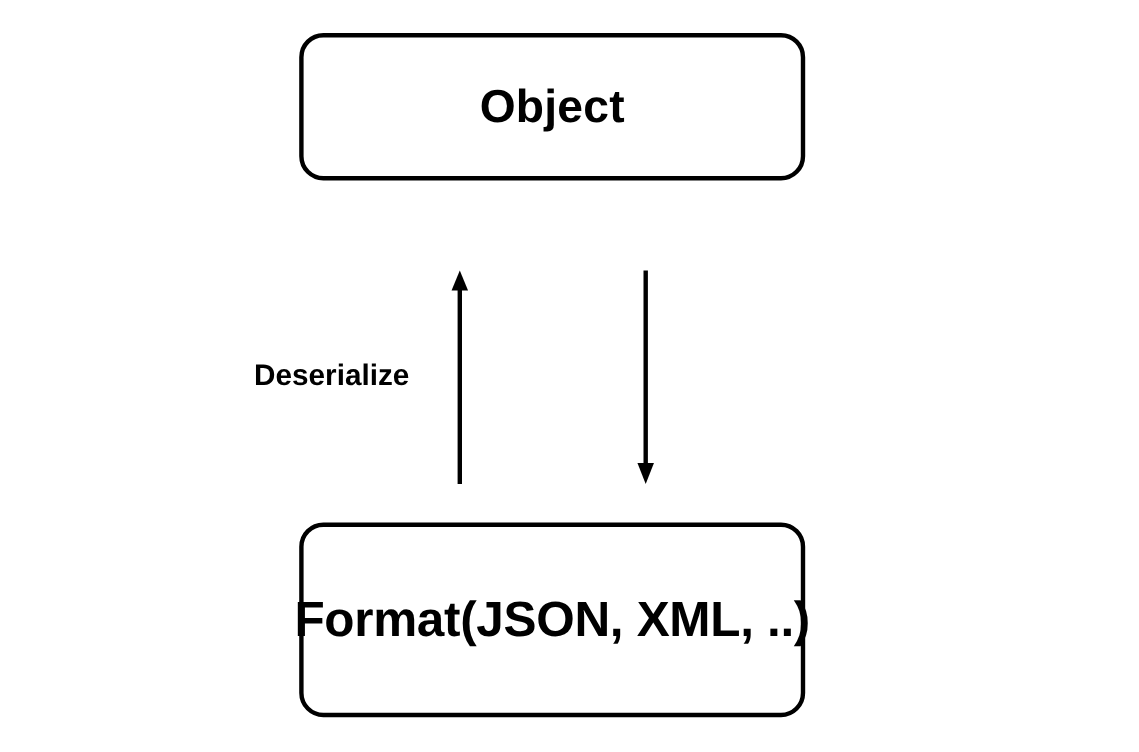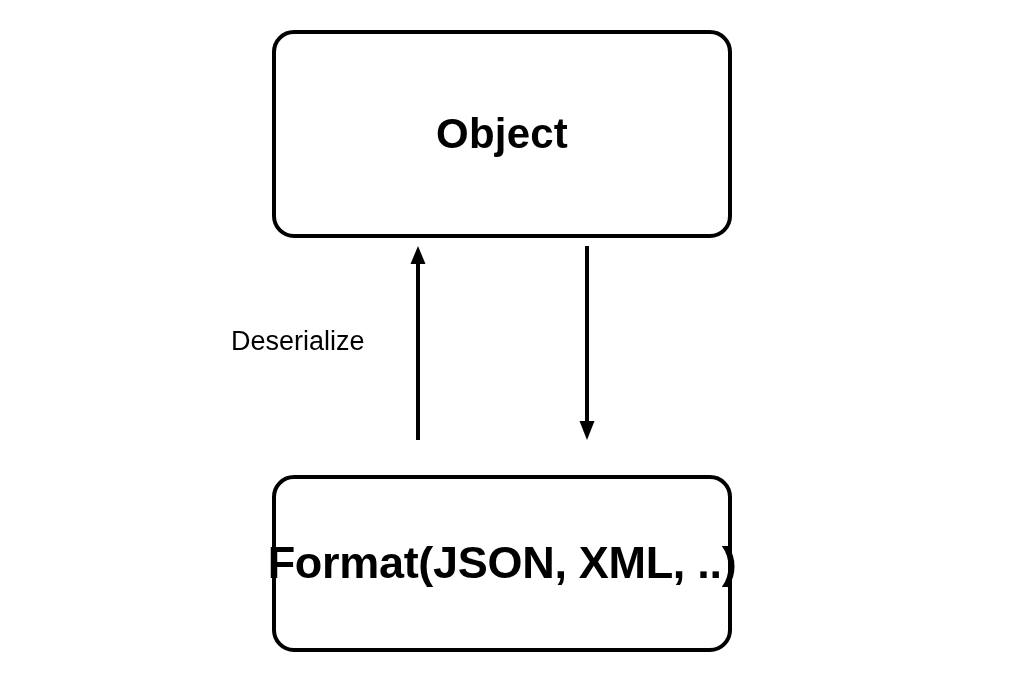--- a/index.html
+++ b/index.html
@@ -26,21 +26,21 @@
     border-radius: 22px;
     background: #ffffff;
     display: flex;
     align-items: center;
     justify-content: center;
   }
   #node-object {
     left: 272px;
     top: 30px;
     width: 460px;
-    height: 208px;
+    height: 134px;
   }
   #node-format {
     left: 272px;
     top: 475px;
     width: 460px;
     height: 177px;
   }
   .node-label {
     color: #000000;
     font-weight: bold;
@@ -66,21 +66,21 @@
     position: absolute;
     left: 0;
     top: 0;
     width: 1035px;
     height: 684px;
     overflow: visible;
   }
   .edge-label {
     position: absolute;
     color: #000000;
-    font-weight: normal;
+    font-weight: bold;
     font-size: 27px;
     line-height: 1;
     white-space: nowrap;
     user-select: none;
   }
   #label-deserialize {
     left: 231px;
     top: 328px;
   }
   #label-serialize {

